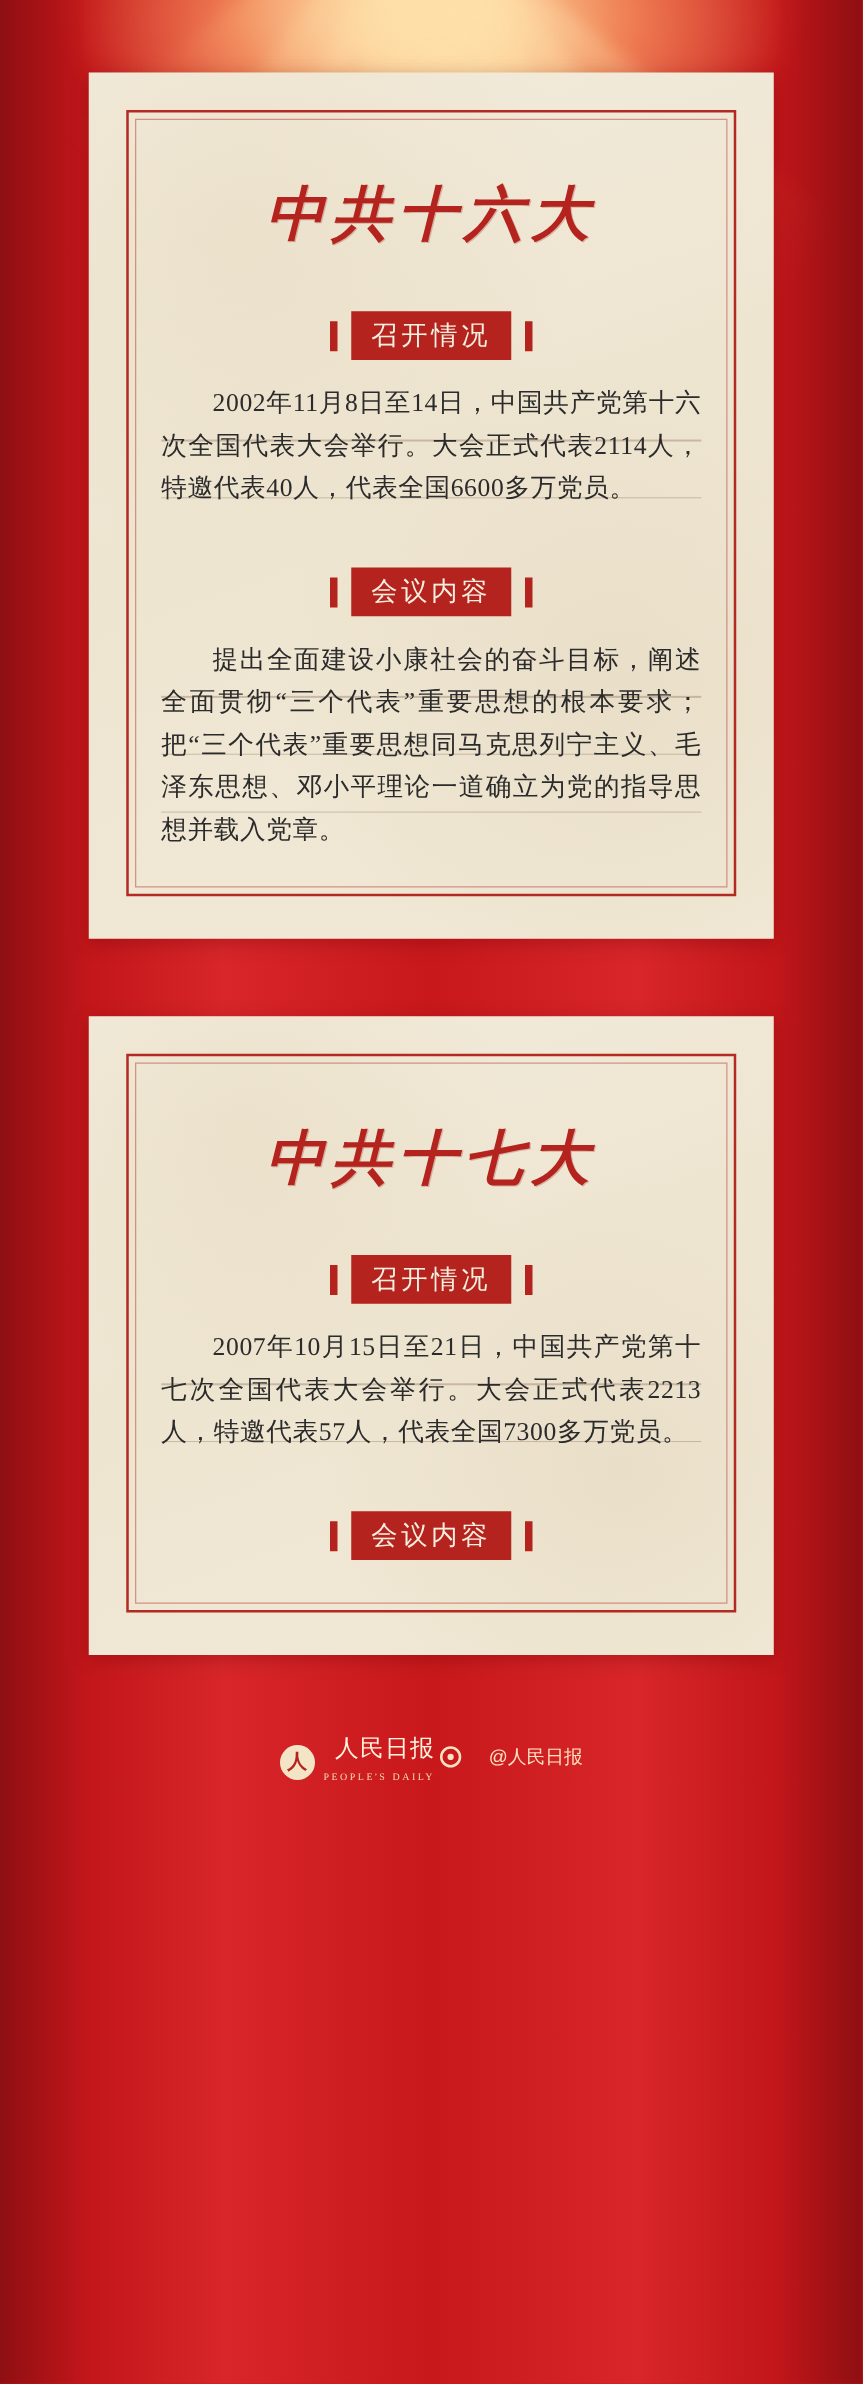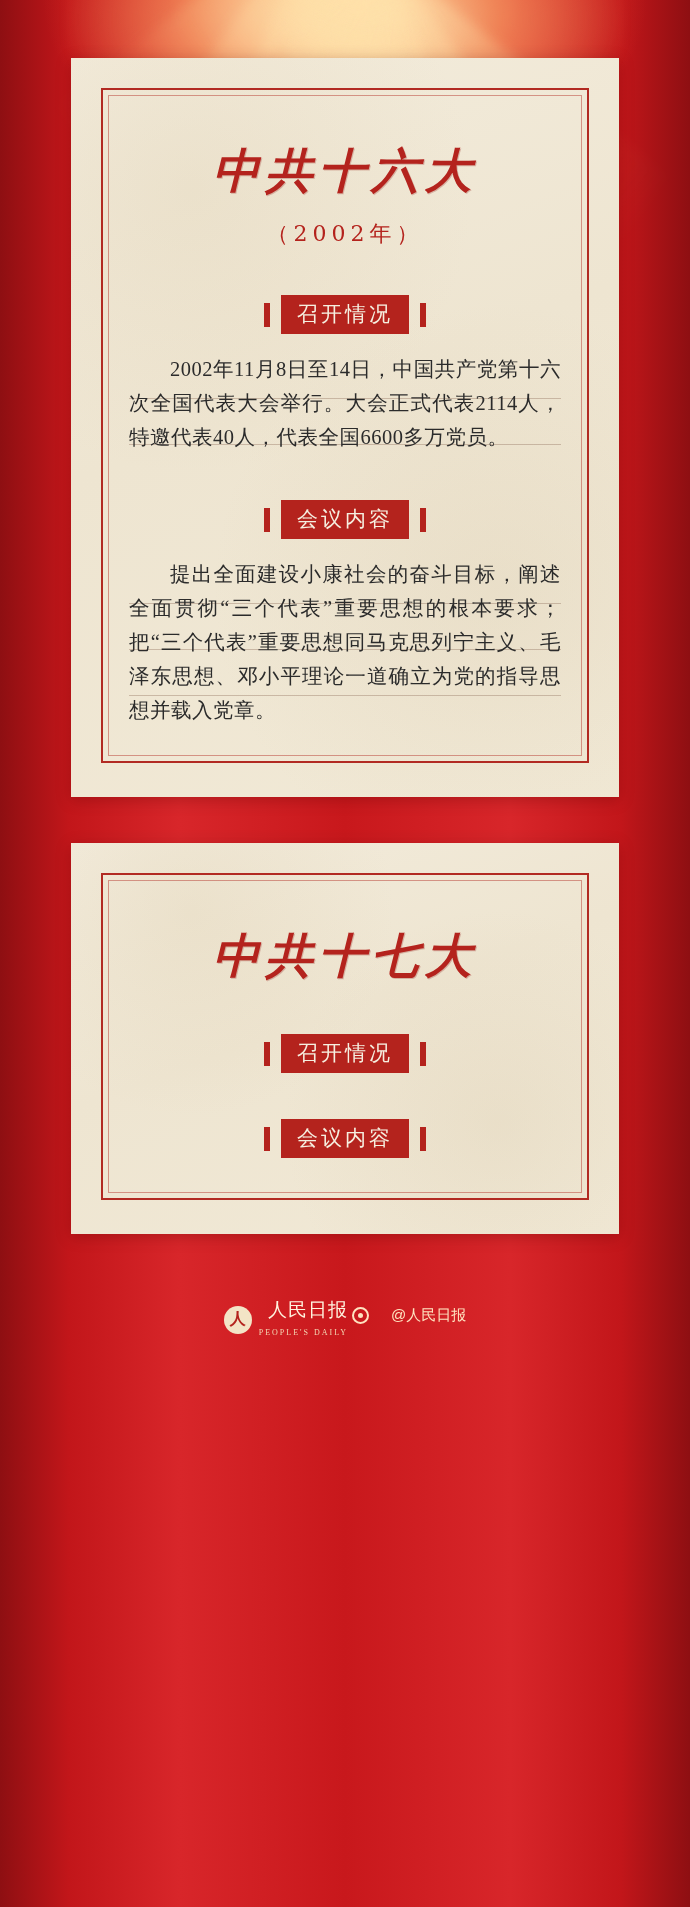--- a/index.html
+++ b/index.html
@@ -51,21 +51,21 @@
     position: relative;
     margin: 0 auto;
     width: 548px;
     background:
       radial-gradient(circle at 22% 18%, rgba(214,196,160,0.22) 0%, rgba(214,196,160,0) 38%),
       radial-gradient(circle at 78% 72%, rgba(205,185,150,0.18) 0%, rgba(205,185,150,0) 42%),
       linear-gradient(160deg, #f3ecdc 0%, #eee5d1 45%, #f1e9d6 100%);
     box-shadow: 0 3px 14px rgba(80,0,0,0.28);
   }
   .card.first { margin-top: 58px; padding: 30px 0 34px; }
-  .card.second { margin-top: 46px; padding: 30px 0 34px; }
+  .card.second { margin-top: 62px; padding: 30px 0 34px; }
 
   .card-inner-border {
     border: 2px solid #b22a22;
     margin: 0 30px;
     padding: 30px 26px 34px;
     position: relative;
   }
   .card-inner-border::after {
     content: "";
     position: absolute;
@@ -204,21 +204,20 @@
   <div class="ray" style="transform:rotate(20deg) translateX(-50%);"></div>
   <div class="ray" style="transform:rotate(36deg) translateX(-50%);"></div>
   <div class="ray" style="transform:rotate(52deg) translateX(-50%);"></div>
 </div>
 
 <div class="page">
 
   <div class="card first">
     <div class="card-inner-border">
       <div class="title">中共十六大</div>
-      <div class="subtitle">（2002年）</div>
 
       <div class="section-head">
         <span class="bar"></span>
         <span class="label">召开情况</span>
         <span class="bar"></span>
       </div>
       <div class="body-text">2002年11月8日至14日，中国共产党第十六次全国代表大会举行。大会正式代表2114人，特邀代表40人，代表全国6600多万党员。</div>
 
       <div class="section-head">
         <span class="bar"></span>
@@ -231,20 +230,21 @@
 
   <div class="card second">
     <div class="card-inner-border">
       <div class="title">中共十七大</div>
 
       <div class="section-head">
         <span class="bar"></span>
         <span class="label">召开情况</span>
         <span class="bar"></span>
       </div>
+      <div class="body-text">2007年10月15日至21日，中国共产党第十七次全国代表大会举行。大会正式代表2213人，特邀代表57人，代表全国7300多万党员。</div>
 
       <div class="section-head">
         <span class="bar"></span>
         <span class="label">会议内容</span>
         <span class="bar"></span>
       </div>
     </div>
   </div>
 
   <div class="footer">

